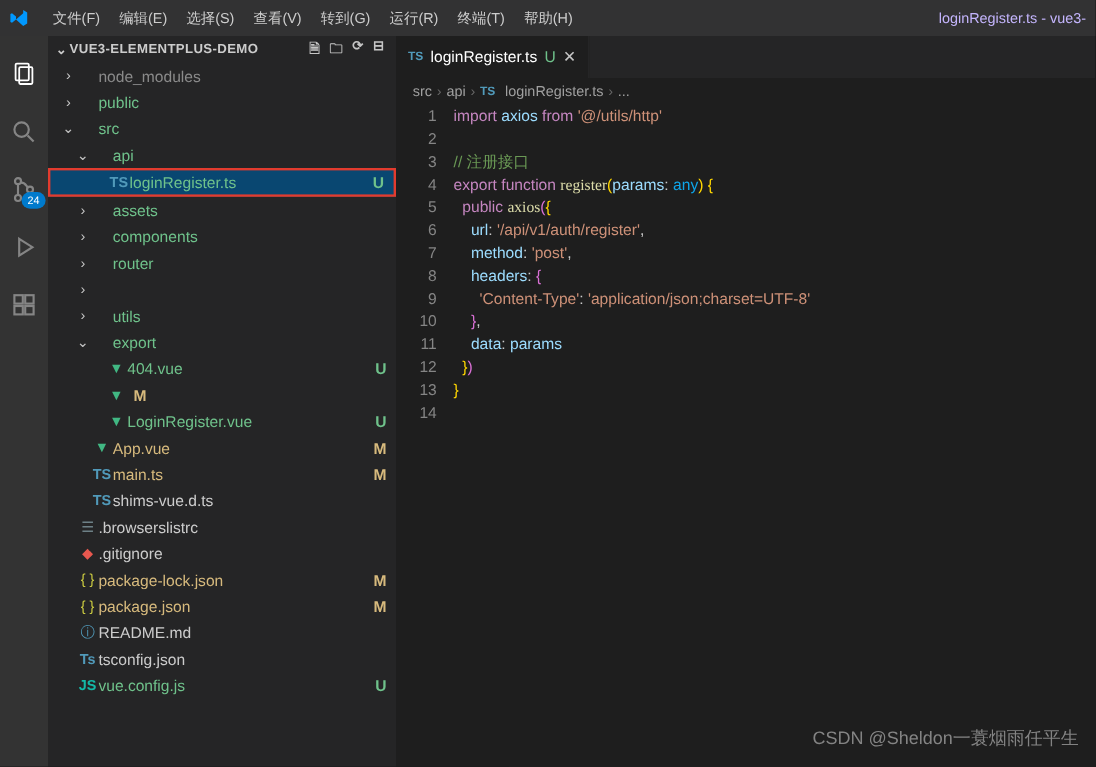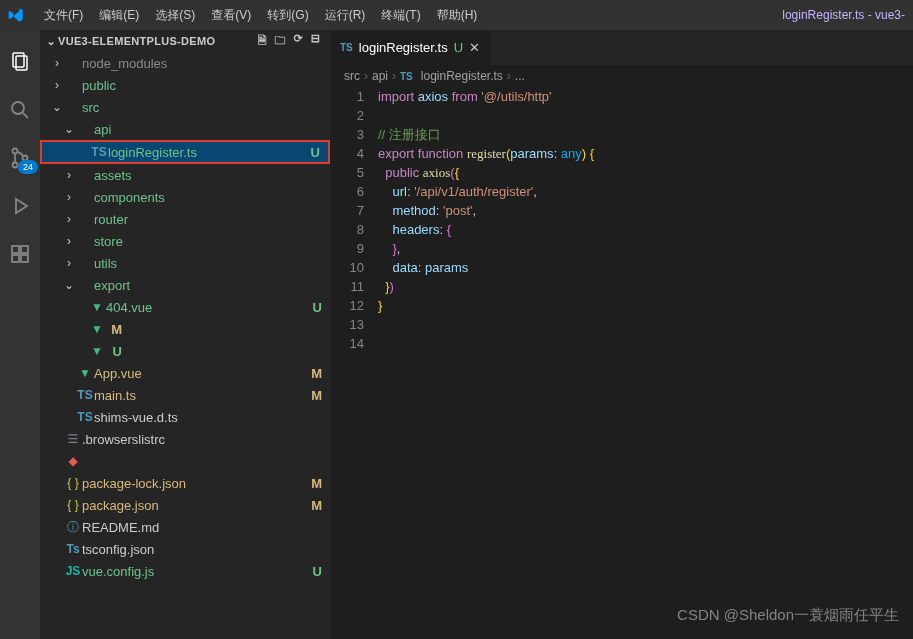--- a/index.html
+++ b/index.html
@@ -193,21 +193,20 @@
           <span class="indent" style="width: 22px;"></span>
           <span class="twisty">›</span>
           <span class="icon ic-folder"></span>
           <span class="name git-u">router</span>
           <span class="status "></span>
         </div>
         <div class="row">
           <span class="indent" style="width: 22px;"></span>
           <span class="twisty">›</span>
           <span class="icon ic-folder"></span>
-          <span class="name git-u">store</span>
           <span class="status "></span>
         </div>
         <div class="row">
           <span class="indent" style="width: 22px;"></span>
           <span class="twisty">›</span>
           <span class="icon ic-folder"></span>
           <span class="name git-u">utils</span>
           <span class="status "></span>
         </div>
         <div class="row">
@@ -227,20 +226,21 @@
         <div class="row">
           <span class="indent" style="width: 34px;"></span>
           <span class="twisty"></span>
           <span class="icon ic-vue">▼</span>
           <span class="status M">M</span>
         </div>
         <div class="row">
           <span class="indent" style="width: 34px;"></span>
           <span class="twisty"></span>
           <span class="icon ic-vue">▼</span>
+          <span class="name git-u">LoginRegister.vue</span>
           <span class="status U">U</span>
         </div>
         <div class="row">
           <span class="indent" style="width: 22px;"></span>
           <span class="twisty"></span>
           <span class="icon ic-vue">▼</span>
           <span class="name git-m">App.vue</span>
           <span class="status M">M</span>
         </div>
         <div class="row">
@@ -261,20 +261,21 @@
           <span class="indent" style="width: 10px;"></span>
           <span class="twisty"></span>
           <span class="icon ic-conf">☰</span>
           <span class="name ">.browserslistrc</span>
           <span class="status "></span>
         </div>
         <div class="row">
           <span class="indent" style="width: 10px;"></span>
           <span class="twisty"></span>
           <span class="icon ic-git">◆</span>
+          <span class="name ">.gitignore</span>
           <span class="status "></span>
         </div>
         <div class="row">
           <span class="indent" style="width: 10px;"></span>
           <span class="twisty"></span>
           <span class="icon ic-json">{ }</span>
           <span class="name git-m">package-lock.json</span>
           <span class="status M">M</span>
         </div>
         <div class="row">
@@ -346,20 +347,21 @@
         </div>
       <div class="lines">
         <div><span class="tk-kw">import</span> <span class="tk-id">axios</span> <span class="tk-kw">from</span> <span class="tk-str">'@/utils/http'</span></div>
         <div> </div>
         <div><span class="tk-cm">// 注册接口</span></div>
         <div><span class="tk-kw">export</span> <span class="tk-kw">function</span> <span class="tk-fn">register</span><span class="tk-br">(</span><span class="tk-id">params</span><span class="tk-pl">: </span><span class="tk-ty">any</span><span class="tk-br">)</span> <span class="tk-br">{</span></div>
         <div>  <span class="tk-kw">public</span> <span class="tk-fn">axios</span><span class="tk-br2">(</span><span class="tk-br">{</span></div>
         <div>    <span class="tk-id">url</span><span class="tk-pl">: </span><span class="tk-str">'/api/v1/auth/register'</span><span class="tk-pl">,</span></div>
         <div>    <span class="tk-id">method</span><span class="tk-pl">: </span><span class="tk-str">'post'</span><span class="tk-pl">,</span></div>
         <div>    <span class="tk-id">headers</span><span class="tk-pl">: </span><span class="tk-br2">{</span></div>
+        <div>      <span class="tk-str">'Content-Type'</span><span class="tk-pl">: </span><span class="tk-str">'application/json;charset=UTF-8'</span></div>
         <div>    <span class="tk-br2">}</span><span class="tk-pl">,</span></div>
         <div>    <span class="tk-id">data</span><span class="tk-pl">: </span><span class="tk-id">params</span></div>
         <div>  <span class="tk-br">}</span><span class="tk-br2">)</span></div>
         <div><span class="tk-br">}</span></div>
         <div> </div>
       </div>
     </div>
   </div>
 </div>
 

